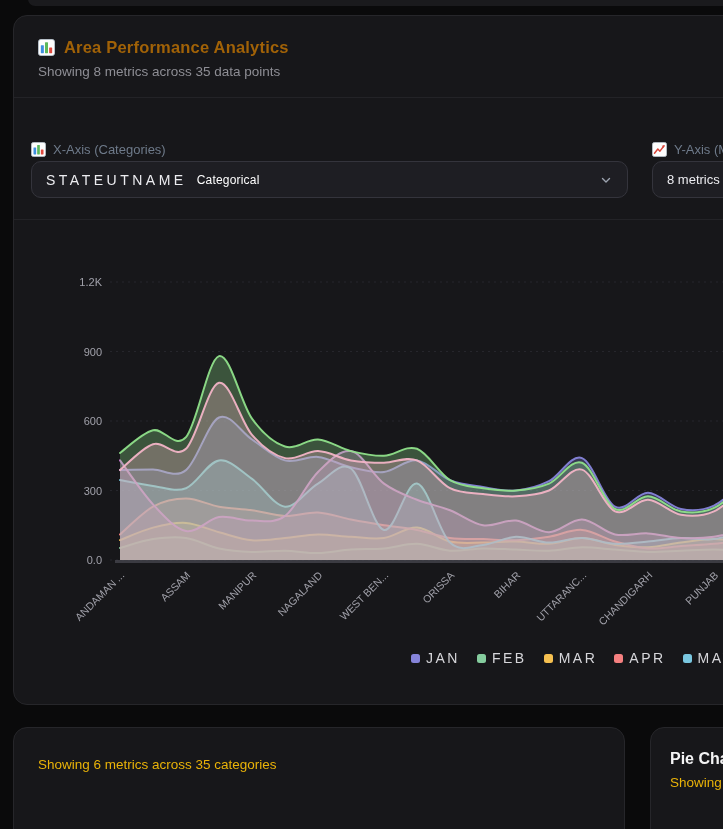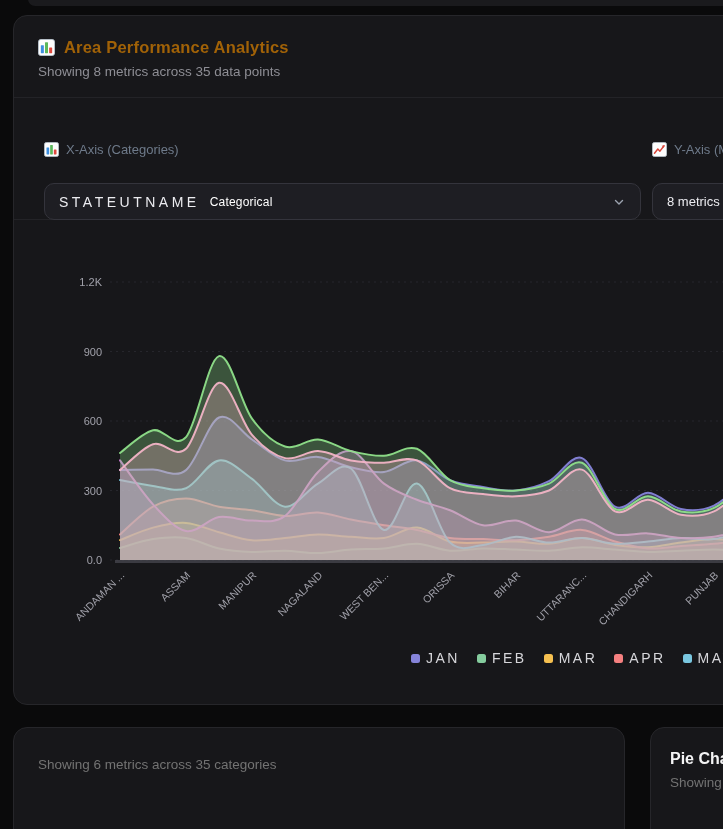--- a/index.html
+++ b/index.html
@@ -18,25 +18,25 @@
     position:absolute; background:#17171a;
     border:1px solid #26262a; border-radius:14px;
   }
   #main-card { left:13px; top:15px; width:1434px; height:690px; }
   .card-header { padding:22px 24px 18px 24px; border-bottom:1px solid #232327; }
   .title-row { display:flex; align-items:center; gap:9px; }
   .card-title { font-size:16.5px; font-weight:bold; color:#a16207; letter-spacing:.2px; }
   .card-sub { margin-top:7px; font-size:13.5px; color:#8e8e95; }
   .controls { position:relative; height:122px; border-bottom:1px solid #232327; }
   .ctl-col { position:absolute; top:44px; }
-  #x-col { left:30px; width:597px; }
+  #x-col { left:17px; width:597px; }
   #y-col { left:638px; width:420px; }
   .ctl-label { display:flex; align-items:center; gap:7px; font-size:13px; color:#6e7a8a; }
   .ctl-box {
-    margin-top:26px; height:37px; background:#1e1e23; border:1px solid #34343c;
+    margin-top:4px; height:37px; background:#1e1e23; border:1px solid #34343c;
     border-radius:10px; display:flex; align-items:center; padding:0 14px; cursor:pointer;
   }
   .ctl-value { font-size:14px; color:#ececf0; letter-spacing:3.5px; }
   .ctl-value2 { font-size:13px; color:#ececf0; }
   .ctl-badge { margin-left:10px; font-size:12px; color:#ffffff; letter-spacing:.2px; }
   .chevron { margin-left:auto; display:flex; }
   .chart-zone { position:relative; height:470px; }
   #chart-svg { position:absolute; left:0; top:10px; }
   .ytick { font-size:11px; fill:#a1a1aa; }
   .xtick { font-size:10.5px; fill:#a1a1aa; }
@@ -44,21 +44,21 @@
     position:absolute; left:397px; top:430px; display:flex; gap:17px; white-space:nowrap;
   }
   .lg-item { display:flex; align-items:center; gap:6px; }
   .lg-swatch { width:9px; height:9px; border-radius:2.5px; }
   .lg-label { font-size:14px; color:#d6d6da; letter-spacing:2.5px; }
   #bar-card { left:13px; top:727px; width:612px; height:160px; }
   #pie-card { left:650px; top:727px; width:796px; height:160px; }
   .mini-header { padding:22px 24px 0 24px; }
   #pie-card .mini-header { padding-left:19px; }
   .mini-title { font-size:16px; font-weight:bold; color:#f4f4f5; }
-  .mini-sub { margin-top:7px; font-size:13.5px; color:#737373; }
+  .mini-sub { margin-top:7px; font-size:13.5px; color:#eab308; }
   .emoji { display:inline-flex; flex:none; }
 </style>
 </head>
 <body>
 
 <div class="top-strip"></div>
 
 <div class="card" id="main-card">
   <div class="card-header">
     <div class="title-row">

